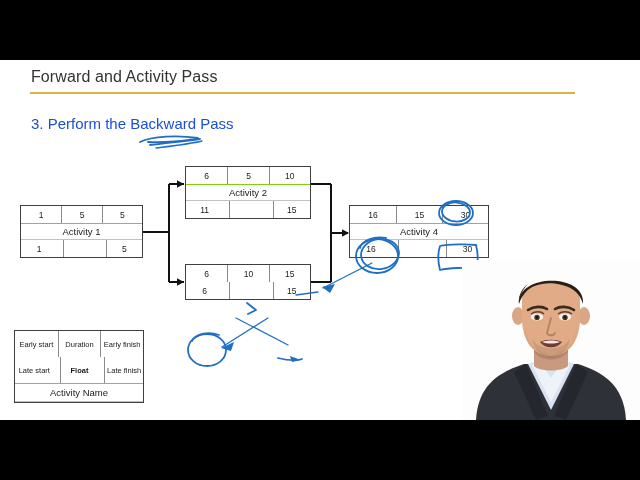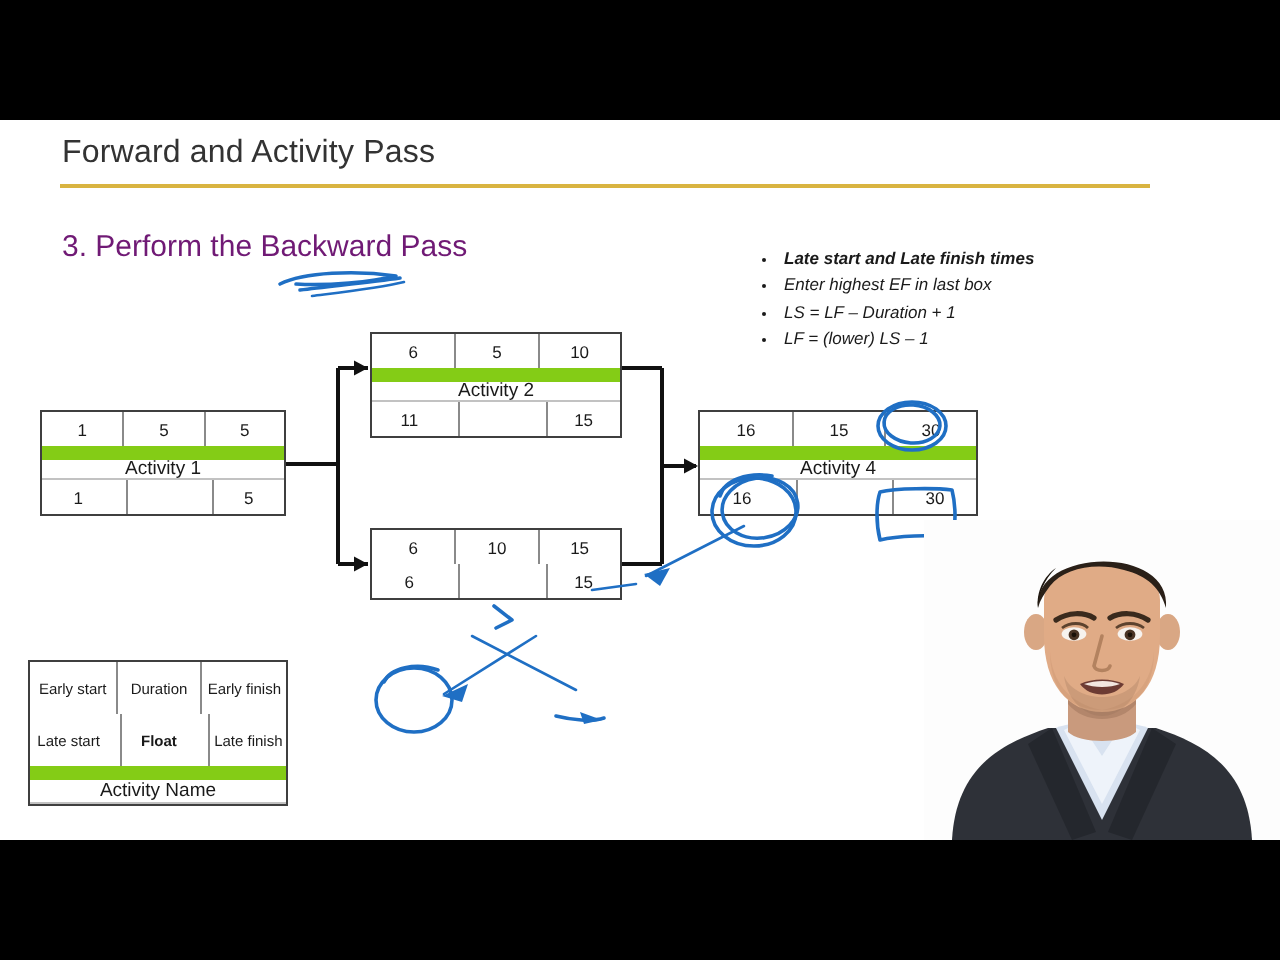--- a/index.html
+++ b/index.html
@@ -11,34 +11,34 @@
   .bar{position:absolute;left:0;width:640px;background:#000;}
   .bar-top{top:0;height:60px;}
   .bar-bottom{top:420px;height:60px;}
 
   
   #slide{position:absolute;left:0;top:60px;width:640px;height:360px;background:#fff;overflow:hidden;}
 
   .slide-title{position:absolute;left:31px;top:8px;font-size:16px;color:#333;letter-spacing:.1px;white-space:nowrap;}
   .title-rule{position:absolute;left:30px;top:32px;width:545px;height:2px;background:#d9b441;}
 
-  .step-heading{position:absolute;left:31px;top:55px;font-size:15px;color:#701a75;white-space:nowrap;}
+  .step-heading{position:absolute;left:31px;top:55px;font-size:15px;color:#1d4ed8;white-space:nowrap;}
 
   
   .bullets{position:absolute;left:378px;top:63px;width:215px;}
   .bullets li{font-size:8.5px;font-style:italic;color:#1a1a1a;line-height:12.4px;margin:0 0 1px 0;white-space:nowrap;}
   .bullets{padding-left:14px;margin:0;list-style:disc;}
   .bullets li.bold{font-weight:bold;}
   .bullets li::marker{font-size:8px;}
 
   
   .node{position:absolute;border:1px solid #3f3f3f;background:#fff;box-sizing:border-box;}
   .node .row{display:flex;width:100%;box-sizing:border-box;}
   .node .row.r1{height:17px;}
-  .node .row.r2{height:17px;border-top:7px solid #84cc16;border-bottom:1px solid #c2c2c2;}
+  .node .row.r2{height:17px;border-top:1px solid #84cc16;border-bottom:1px solid #c2c2c2;}
   .node .row.r3{height:17px;gap:6px;}
   .node .cell{flex:1 1 33.3333%;display:flex;align-items:center;justify-content:center;
               font-size:8.5px;color:#1a1a1a;box-sizing:border-box;}
   .node .row.r1 .cell + .cell,
   .node .row.r3 .cell + .cell{border-left:1px solid #8a8a8a;}
   .node .namecell{flex:1 1 100%;display:flex;align-items:center;justify-content:center;
                   font-size:9.5px;color:#1a1a1a;}
 
   
   #legend{position:absolute;left:14px;top:270px;width:130px;}
@@ -65,26 +65,20 @@
 
   <div class="bar bar-top"></div>
   <div class="bar bar-bottom"></div>
 
   <div id="slide">
 
     <div class="slide-title">Forward and Activity Pass</div>
     <div class="title-rule"></div>
     <div class="step-heading">3. Perform the Backward Pass</div>
 
-    <ul class="bullets">
-      <li class="bold">Late start and Late finish times</li>
-      <li>Enter highest EF in last box</li>
-      <li>LS = LF – Duration + 1</li>
-      <li>LF = (lower) LS – 1</li>
-    </ul>
 
     <svg class="layer">
       <g stroke="#111" stroke-width="2" fill="none">
 
         <path d="M143,172 L169,172"></path>
         <path d="M169,124 L169,222"></path>
         <path d="M169,124 L184,124"></path>
         <path d="M169,222 L184,222"></path>
 
         <path d="M311,124 L331,124"></path>

